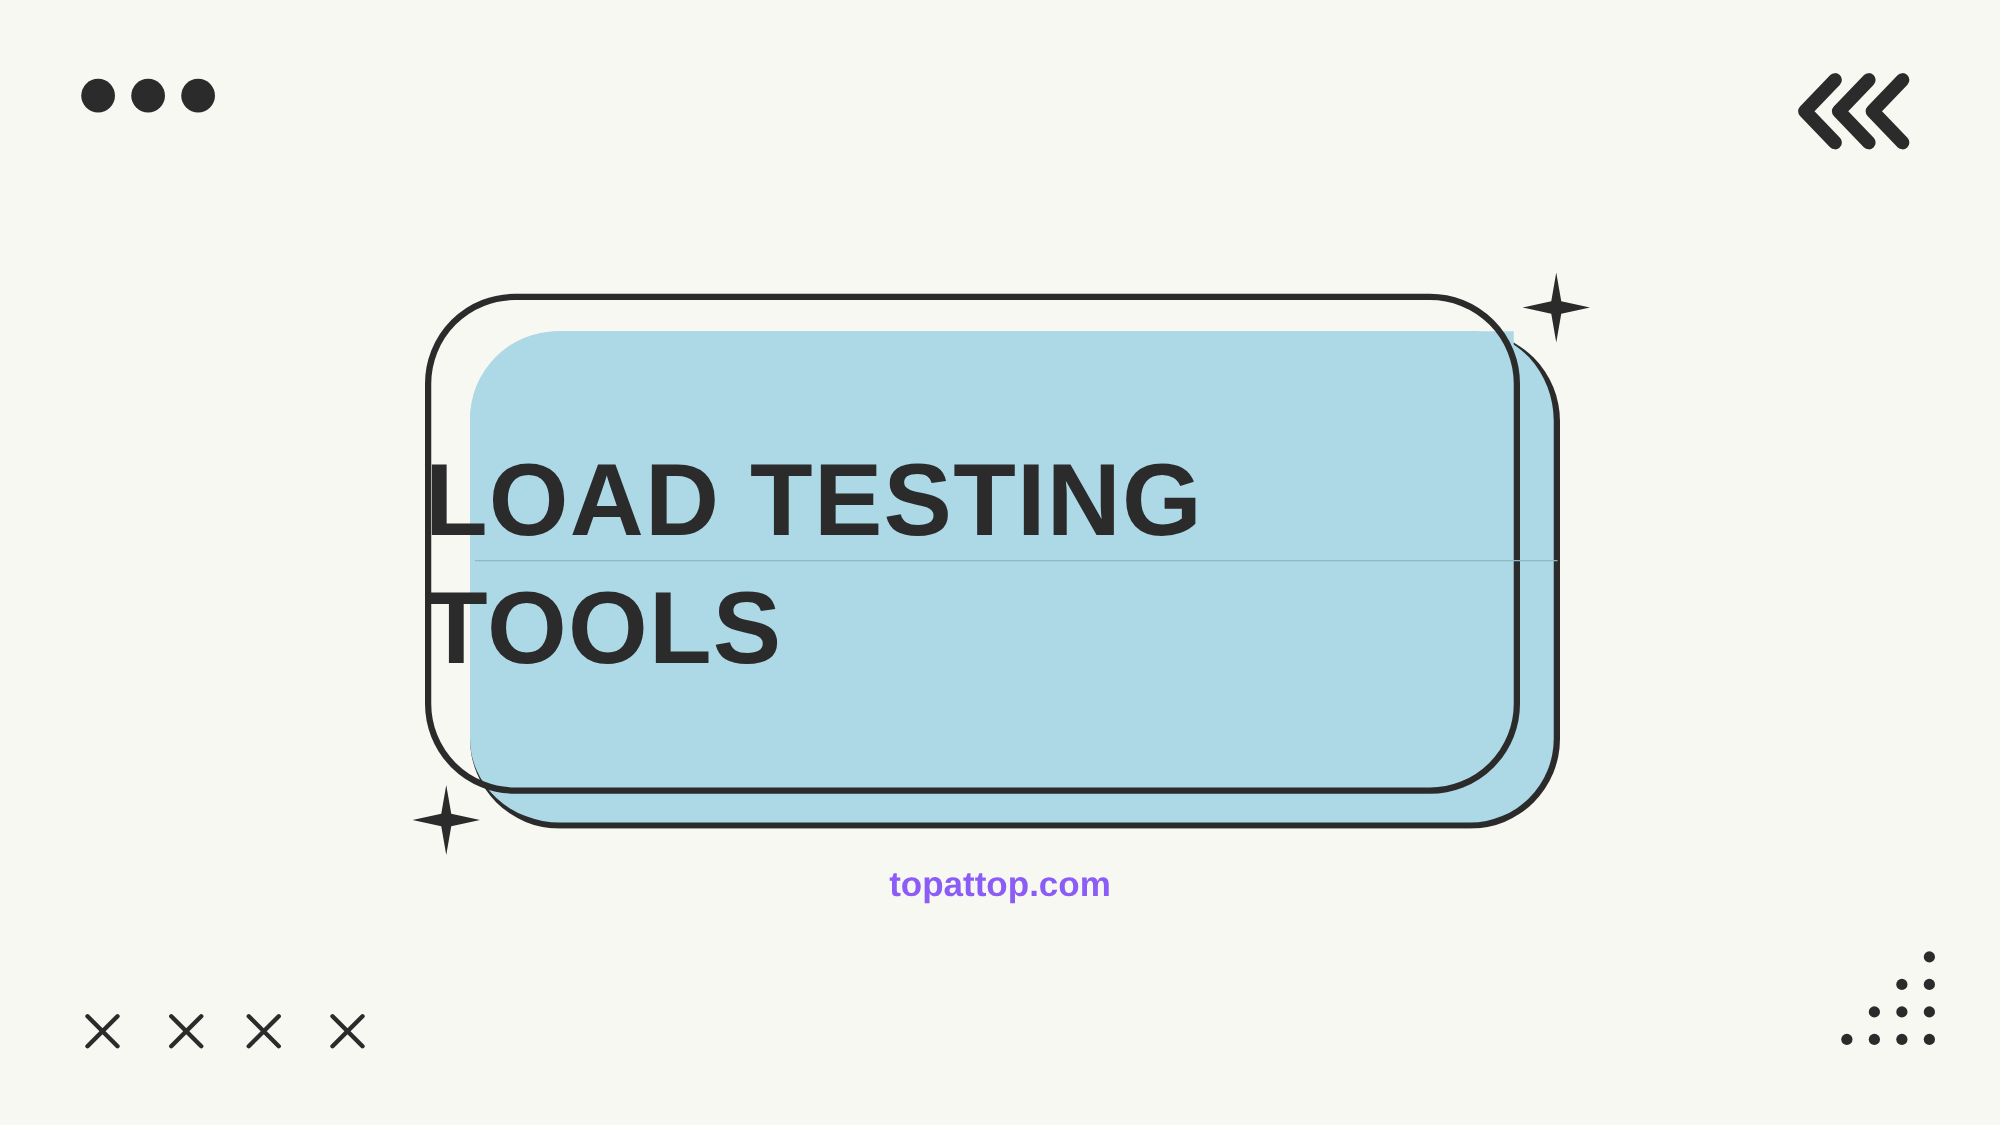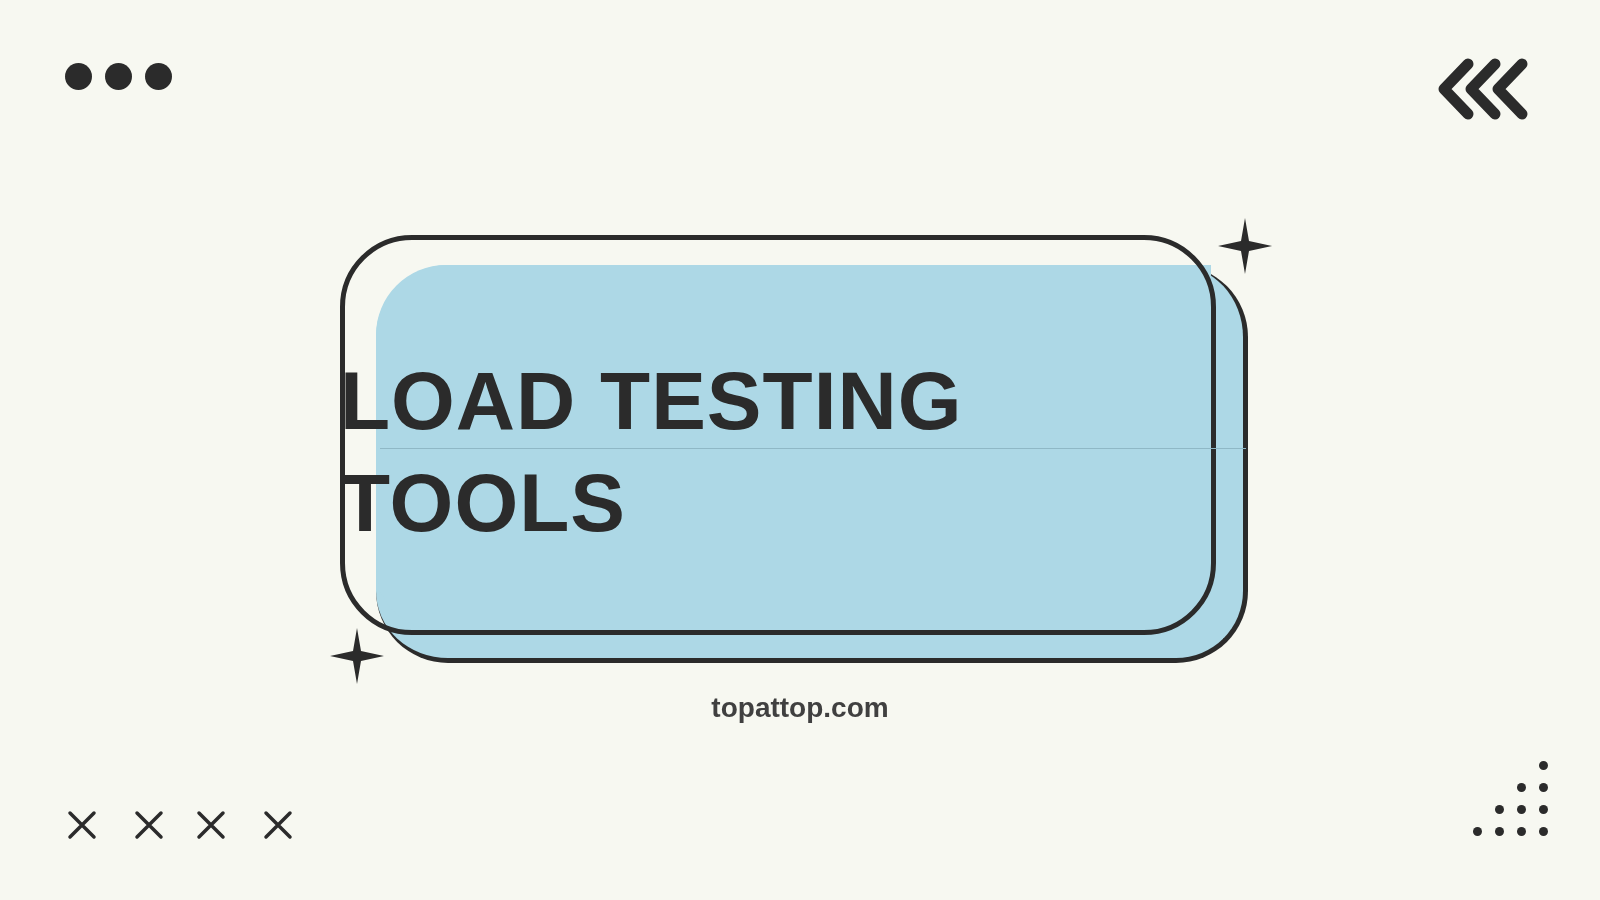--- a/index.html
+++ b/index.html
@@ -31,21 +31,21 @@
     position:absolute; left:380px; top:448px; width:866px; height:1px;
     background:#8fb8c6;
   }
   .title {
     position:absolute; left:340px; width:910px; text-align:left;
     font-weight:700; font-size:82px; letter-spacing:1px; line-height:1;
     color:#2b2b2b;
   }
   .site {
     position:absolute; left:600px; top:692px; width:400px; text-align:center;
-    font-weight:700; font-size:28px; color:#404040;
+    font-weight:700; font-size:28px; color:#8b5cf6;
   }
   .xmark { position:absolute; width:32px; height:32px; }
   .gdot { position:absolute; width:9px; height:9px; border-radius:50%; background:#2b2b2b; }
 </style>
 </head>
 <body>
 
 <div>
   <div class="dot" style="left:65px; top:63px;"></div>
   <div class="dot" style="left:105px; top:63px;"></div>

